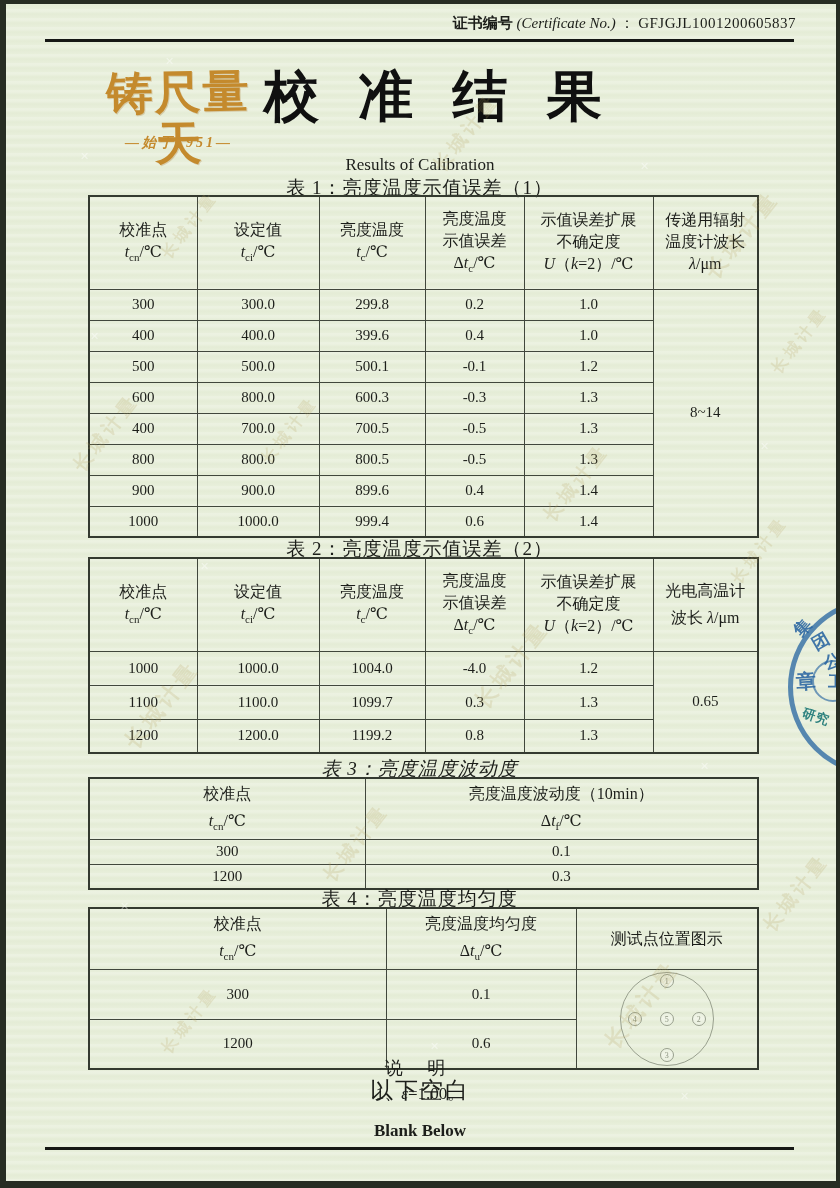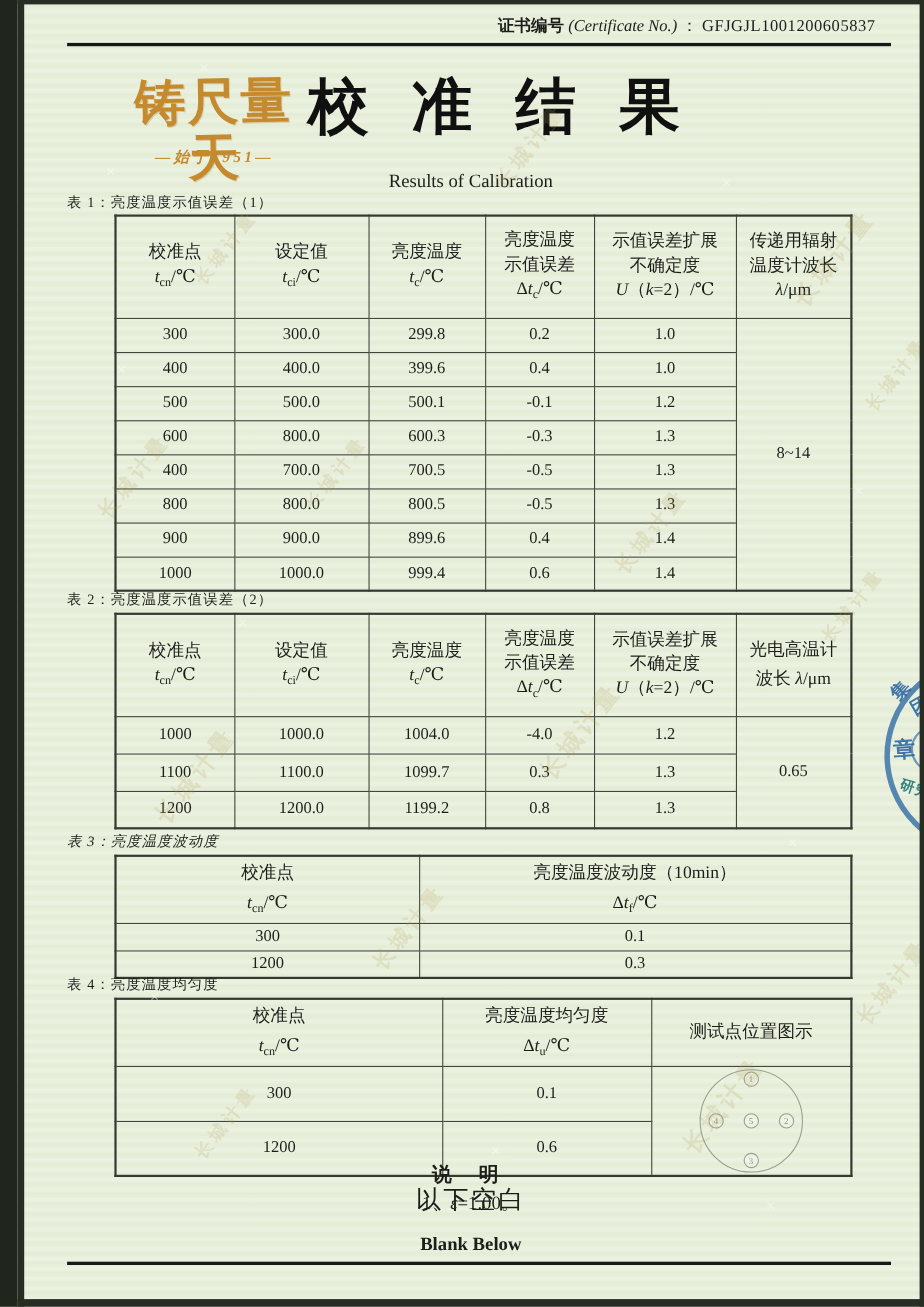--- a/index.html
+++ b/index.html
@@ -8,21 +8,20 @@
     background:#20261d;
     font-family:"Liberation Serif","DejaVu Serif",serif;
     color:#1c1e1a;
   }
   .page{
     position:absolute;inset:0;
     background:#e8efdb;
     background-image:repeating-linear-gradient(180deg,
       rgba(255,255,255,.16) 0px, rgba(255,255,255,.16) 2px,
       rgba(205,218,182,.14) 5px, rgba(232,239,219,0) 9px);
-    margin-left:16px;
   }
   .edge{position:absolute;background:#272d23;z-index:50;}
   .edge-top{left:0;top:0;right:0;height:4px;}
   .edge-left{left:0;top:0;bottom:0;width:6px;}
   .edge-right{right:0;top:0;bottom:0;width:4px;}
   .edge-bottom{left:0;bottom:0;right:0;height:7px;}
 
   .abs{position:absolute;}
 
   
@@ -37,21 +36,21 @@
   .logo{left:84px;top:68px;width:190px;text-align:center;color:#c48a2d;
         font-weight:bold;font-size:46px;letter-spacing:2px;line-height:1.1;
         transform:rotate(-1deg);text-shadow:1px 1px 0 rgba(160,100,20,.25);}
   .logo-sub{left:96px;top:134px;width:166px;text-align:center;color:#c48a2d;
         font-size:14px;font-style:italic;letter-spacing:3px;font-weight:bold;}
   .page-title{left:264px;top:60px;font-family:"Liberation Sans","DejaVu Sans",sans-serif;
         font-weight:900;font-size:55px;letter-spacing:12px;color:#101010;white-space:nowrap;}
   .subtitle-en{top:155px;left:0;right:0;text-align:center;font-size:17px;}
 
   
-  .tbl-caption{left:45px;width:749px;text-align:left;font-size:13px;letter-spacing:1px;}
+  .tbl-caption{left:45px;width:749px;text-align:center;font-size:19px;letter-spacing:1px;}
   .cap1{top:175px;} .cap2{top:536px;} .cap3{top:756px;font-style:italic;} .cap4{top:886px;}
 
   
   table{border-collapse:collapse;table-layout:fixed;width:669px;
         border:2px solid #343a30;}
   th,td{border:1px solid #41473c;padding:0;text-align:center;vertical-align:middle;
         font-weight:normal;}
   .tbl{left:88px;}
   .tbl-1{top:195px;} .tbl-2{top:557px;} .tbl-3{top:777px;} .tbl-4{top:907px;}
 
@@ -75,21 +74,21 @@
   .diagram{width:92px;height:92px;border:1px solid #99a08e;border-radius:50%;
            margin:2px auto;position:relative;}
   .pt{position:absolute;width:14px;height:14px;border:1px solid #99a08e;border-radius:50%;
       font-size:8px;line-height:13px;text-align:center;color:#8d9480;
       background:rgba(255,255,255,.25);box-sizing:border-box;}
   .pt-top{left:39px;top:1px;} .pt-left{left:7px;top:39px;} .pt-center{left:39px;top:39px;}
   .pt-right{left:71px;top:39px;} .pt-bottom{left:39px;top:75px;}
 
   
   .note{left:0;right:0;text-align:center;}
-  .note-title{top:1056px;font-size:18px;font-weight:700;letter-spacing:10px;}
+  .note-title{top:1056px;font-size:18px;font-weight:400;letter-spacing:10px;}
   .note-1{top:1082px;font-size:17px;}
   .note-2{top:1075px;font-size:23px;letter-spacing:2px;}
   .note-3{top:1121px;font-size:17px;font-weight:600;}
 
   
   .footer{top:1156px;right:28px;font-size:15px;white-space:nowrap;}
   .footer-cn{letter-spacing:2px;margin-right:30px;}
 
   
   .stamp{position:absolute;left:0;top:0;width:840px;height:1188px;pointer-events:none;z-index:40;}

